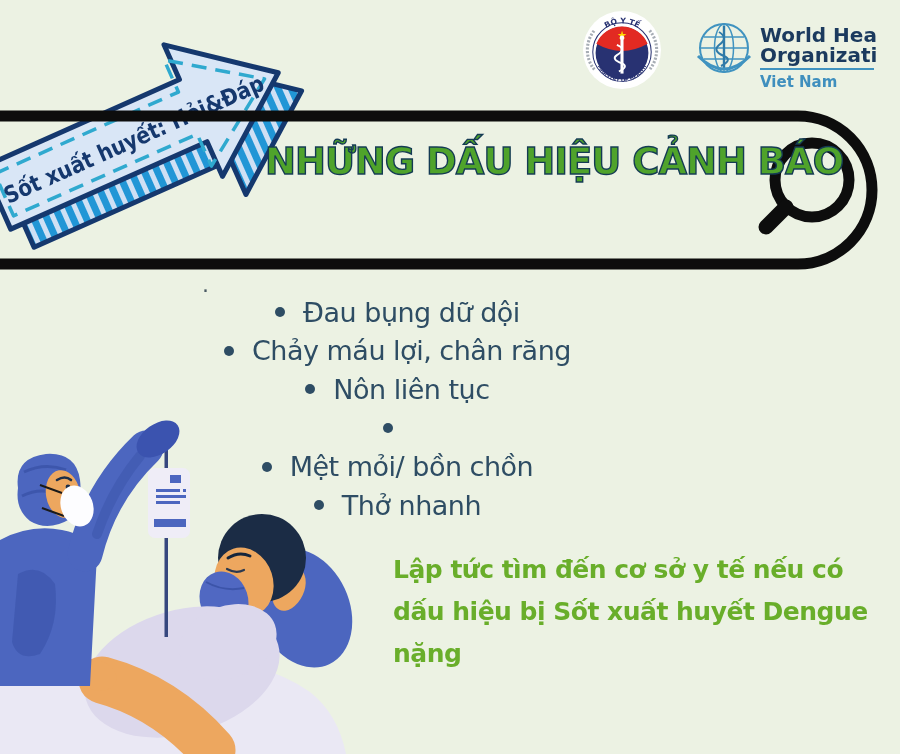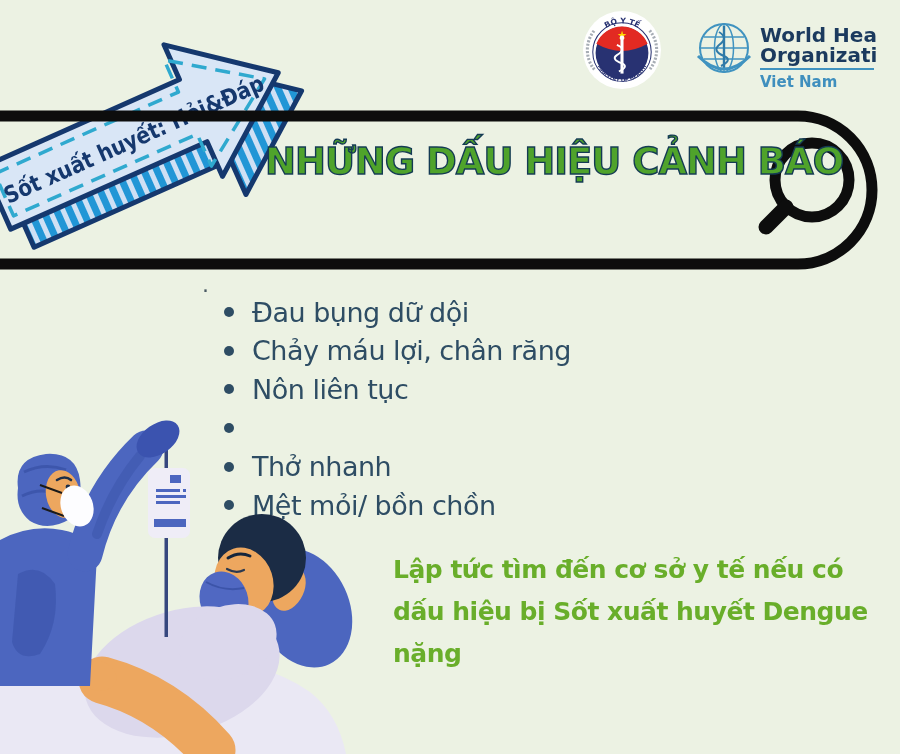--- a/index.html
+++ b/index.html
@@ -32,21 +32,21 @@
     -webkit-text-stroke:1.4px #143a54;
   }
 
   .stray-dot { left:202px; top:272px; font-size:22px; color:#4a5a64; }
 
   
   .signs-list { left:224px; top:293px; list-style:none; }
   .signs-list li {
     display:flex; align-items:center;
     height:38.6px; font-size:27px; letter-spacing:-0.5px;
-    color:#2e4d64; white-space:nowrap;
+    color:#2e4d64; white-space:nowrap;justify-content:center;
   }
   .bullet-dot {
     width:10px; height:10px; border-radius:50%;
     background:#2e4d64; margin-right:18px; flex:0 0 auto;
   }
 
   
   .advice-block { left:393px; top:549px; width:520px; }
   .advice-line {
     font-size:25px; font-weight:bold; line-height:42px;
@@ -143,25 +143,25 @@
     </li>
   <li>
       <span class="bullet-dot"></span>
       <span>Nôn liên tục</span>
     </li>
   <li>
       <span class="bullet-dot"></span>
     </li>
   <li>
       <span class="bullet-dot"></span>
+      <span>Mệt mỏi/ bồn chồn</span>
+    </li>
+  <li>
+      <span class="bullet-dot"></span>
       <span>Thở nhanh</span>
-    </li>
-  <li>
-      <span class="bullet-dot"></span>
-      <span>Mệt mỏi/ bồn chồn</span>
     </li>
 </ul>
 
 <div class="abs advice-block">
   <div class="advice-line">Lập tức tìm đến cơ sở y tế nếu có</div>
   <div class="advice-line">dấu hiệu bị Sốt xuất huyết Dengue</div>
   <div class="advice-line">nặng</div>
 </div>
 
 <svg class="abs illustration" viewBox="0 0 380 362" aria-hidden="true">

